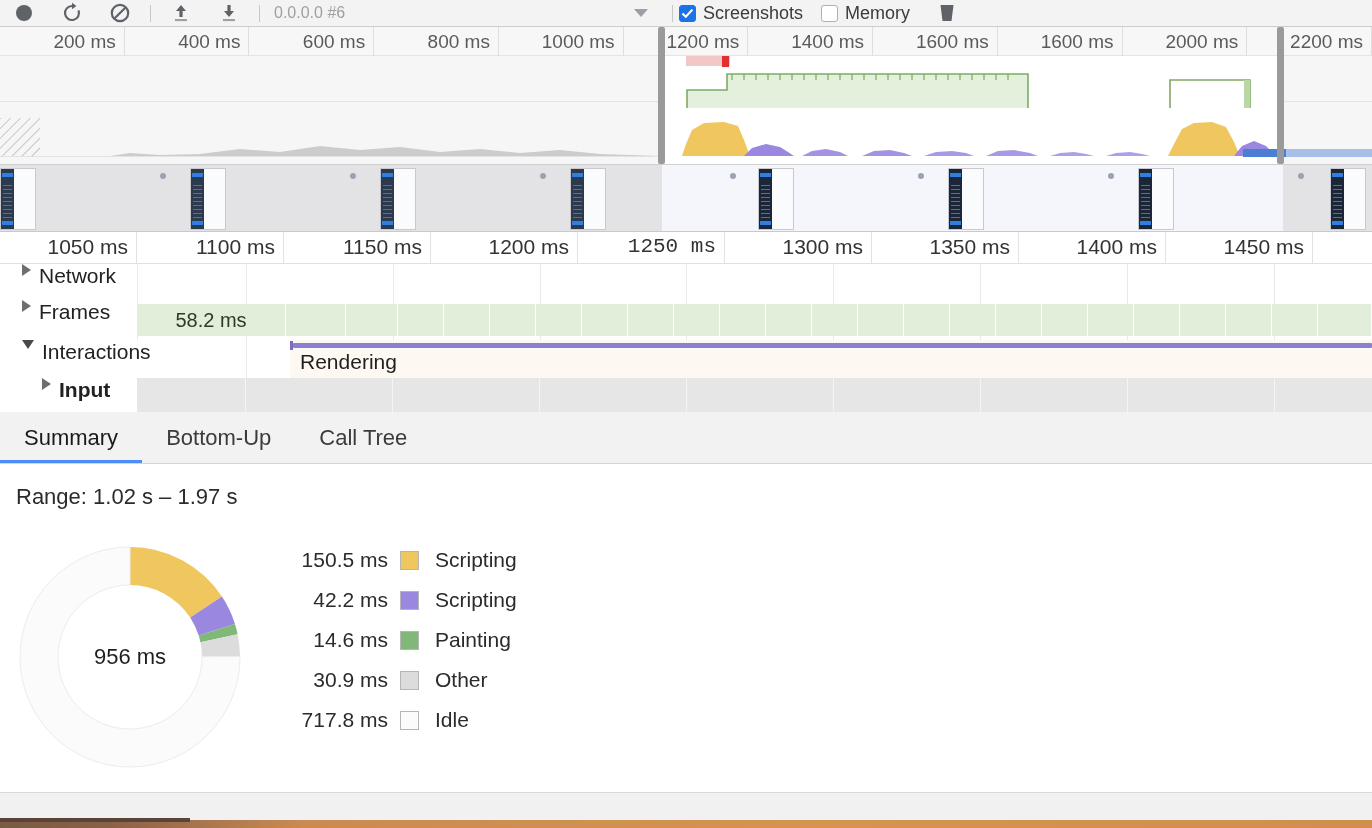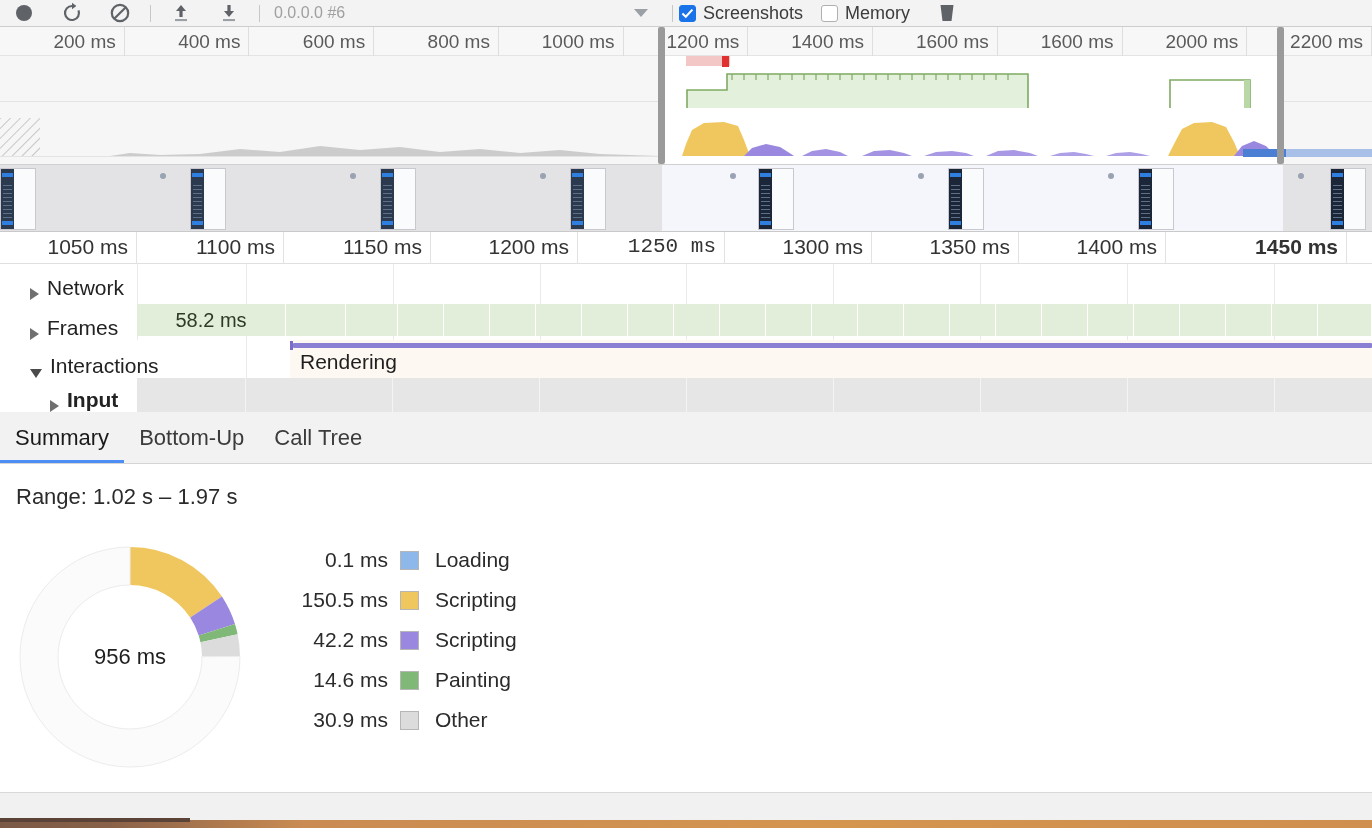--- a/index.html
+++ b/index.html
@@ -99,22 +99,22 @@
     white-space: nowrap;
   }
 
   
   .tracks {
     position: absolute; left: 0; top: 264px; width: 1372px; height: 148px;
     background: #fff; overflow: hidden;
   }
   .trk { position: absolute; left: 0; width: 1372px; }
   .trk-head {
-    position: absolute; left: 16px; top: 0; height: 100%;
-    display: flex; align-items: flex-end; gap: 8px;
+    position: absolute; left: 8px; top: 0; height: 100%;
+    display: flex; align-items: flex-start; gap: 8px;
     background: #fff; z-index: 6; padding-left: 14px;
   }
   .tri { width: 0; height: 0; flex: none; }
   .tri.right { border-left: 9px solid #6f6f6f; border-top: 6px solid transparent; border-bottom: 6px solid transparent; }
   .tri.down { border-top: 9px solid #4a4a4a; border-left: 6px solid transparent; border-right: 6px solid transparent; }
   .trk-label { font-size: 21px; color: #222; white-space: nowrap; }
   .vgrid { position: absolute; top: 0; width: 1px; background: #eaeaea; }
 
   .frame-box {
     position: absolute; top: 0; height: 100%;
@@ -129,21 +129,21 @@
   .input-band { position: absolute; top: 0; height: 100%; background: #e6e6e6; }
   .input-seg { position: absolute; top: 0; height: 100%; border-right: 1px solid #f4f4f4; }
 
   
   .tabbar {
     position: absolute; left: 0; top: 412px; width: 1372px; height: 52px;
     background: #f2f2f2; border-bottom: 1px solid #d5d5d5;
     display: flex; align-items: flex-end;
   }
   .tab {
-    height: 51px; padding: 0 15px;
+    height: 51px; padding: 0 24px;
     display: flex; align-items: center;
     font-size: 22px; color: #3b3b3b; white-space: nowrap;
   }
   .tab.active { color: #1a1a1a; box-shadow: inset 0 -3px 0 0 #4c8df6; }
 
   
   .summary {
     position: absolute; left: 0; top: 464px; width: 1372px; height: 328px;
     background: #fff; overflow: hidden;
   }
@@ -473,21 +473,21 @@
 
   <div class="main-ruler" id="main-ruler">
       <div class="mr-tick" style="left: -10px; width: 147px;">1050 ms</div>
       <div class="mr-tick" style="left: 137px; width: 147px;">1100 ms</div>
       <div class="mr-tick" style="left: 284px; width: 147px;">1150 ms</div>
       <div class="mr-tick" style="left: 431px; width: 147px;">1200 ms</div>
       <div class="mr-tick" style="left: 578px; width: 147px; font-family: Liberation Mono, monospace;">1250 ms</div>
       <div class="mr-tick" style="left: 725px; width: 147px;">1300 ms</div>
       <div class="mr-tick" style="left: 872px; width: 147px;">1350 ms</div>
       <div class="mr-tick" style="left: 1019px; width: 147px;">1400 ms</div>
-      <div class="mr-tick" style="left: 1200px; width: 147px; font-weight: bold;">1450 ms</div>
+      <div class="mr-tick" style="left: 1166px; width: 147px;">1450 ms</div>
       <div class="mr-tick" style="left: 1313px; width: 147px;">1500 ms</div>
     </div>
 
   <div class="tracks">
 
     <div class="vgrid" style="left:137px;height:148px;"></div>
     <div class="vgrid" style="left:246px;height:148px;"></div>
     <div class="vgrid" style="left:393px;height:148px;"></div>
     <div class="vgrid" style="left:540px;height:148px;"></div>
     <div class="vgrid" style="left:686px;height:148px;"></div>
@@ -583,43 +583,43 @@
           <path d="M203.94446489278113 51.616100030056515 A110 110 0 0 1 216.96351740016672 79.09620059955233 L180.70339320738185 90.46296766516153 A72 72 0 0 0 172.181831566184 72.47599274694608 Z" fill="#9a87e0"></path>
           <path d="M216.96351740016672 79.09620059955233 A110 110 0 0 1 219.63291918529646 89.30298020330774 L182.45063801219405 97.14376886034688 A72 72 0 0 0 180.70339320738185 90.46296766516153 Z" fill="#7fb877"></path>
           <path d="M219.63291918529646 89.30298020330774 A110 110 0 0 1 221.99875149300067 111.47591033106623 L183.99918279541862 111.65695948942518 A72 72 0 0 0 182.45063801219405 97.14376886034688 Z" fill="#dcdcdc"></path>
           <path d="M221.99875149300067 111.47591033106623 A110 110 0 1 1 111.99999999999999 2 L111.99999999999999 40 A72 72 0 1 0 183.99918279541862 111.65695948942518 Z" fill="#fbfbfb" stroke="#ececec" stroke-width="1"></path>
         </svg>
       <div class="donut-center">956 ms</div>
     </div>
 
     <div class="legend" id="legend">
         <div class="lg-row">
-          <div class="lg-val">0.1 ms</div>
-          <div class="lg-sw" style="background: rgb(143, 184, 234);"></div>
-          <div class="lg-name">Loading</div>
-        </div>
-        <div class="lg-row">
           <div class="lg-val">150.5 ms</div>
           <div class="lg-sw" style="background: rgb(240, 199, 94);"></div>
           <div class="lg-name">Scripting</div>
         </div>
         <div class="lg-row">
           <div class="lg-val">42.2 ms</div>
           <div class="lg-sw" style="background: rgb(154, 135, 224);"></div>
           <div class="lg-name">Scripting</div>
         </div>
         <div class="lg-row">
           <div class="lg-val">14.6 ms</div>
           <div class="lg-sw" style="background: rgb(127, 184, 119);"></div>
           <div class="lg-name">Painting</div>
         </div>
         <div class="lg-row">
           <div class="lg-val">30.9 ms</div>
           <div class="lg-sw" style="background: rgb(220, 220, 220);"></div>
           <div class="lg-name">Other</div>
         </div>
+        <div class="lg-row">
+          <div class="lg-val">717.8 ms</div>
+          <div class="lg-sw" style="background: rgb(251, 251, 251);"></div>
+          <div class="lg-name">Idle</div>
+        </div>
       </div>
   </div>
 
   <div class="statusbar"></div>
   <div class="win-edge"></div>
   <div class="win-edge-dark"></div>
 </div>
 
 </body></html>

